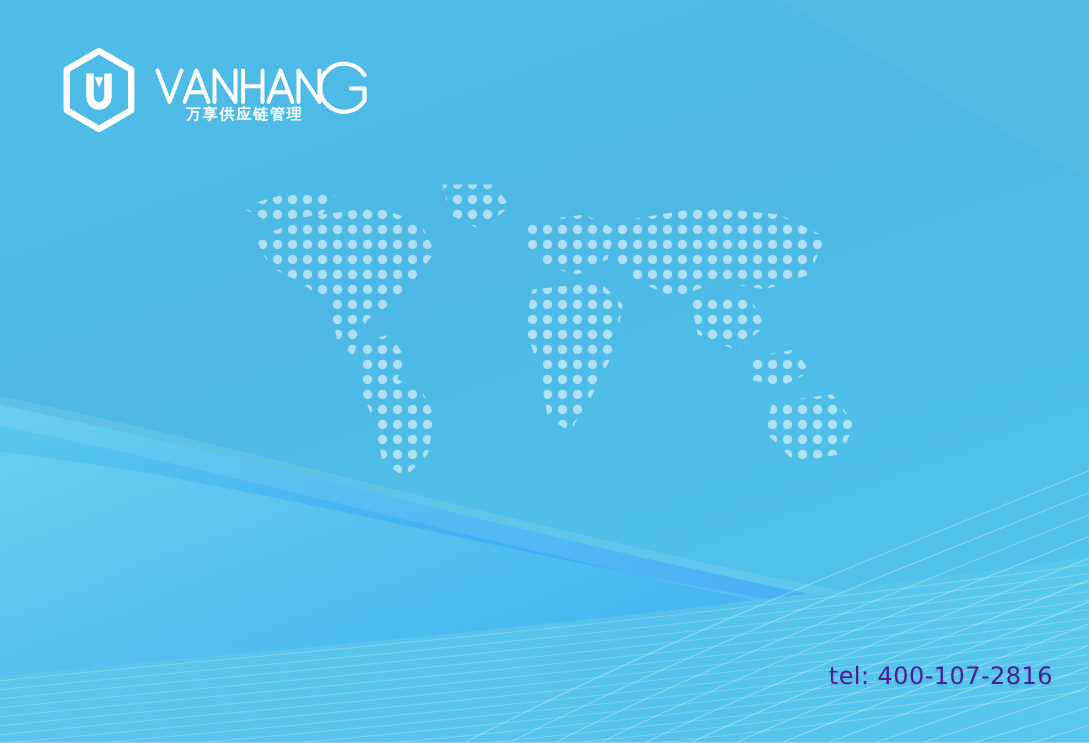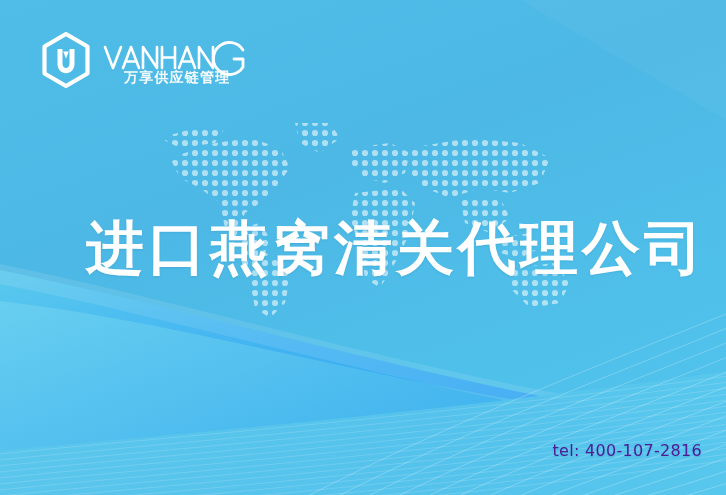--- a/index.html
+++ b/index.html
@@ -70,21 +70,21 @@
     left: 0;
     top: 4px;
     width: 150px;
     height: 42px;
   }
   .logo-sub {
     position: absolute;
     left: 22px;
     top: 35px;
     color: #ffffff;
-    font-size: 14px;
+    font-size: 10px;
     letter-spacing: 1.2px;
     font-family: "DejaVu Sans", sans-serif;
     font-weight: bold;
     opacity: 0.95;
     white-space: nowrap;
   }
 
   
   .headline {
     position: absolute;
@@ -250,17 +250,16 @@
 
           <path d="M97,30 L97,9 L111,30 L111,9"></path>
 
           <path d="M141,12 A16,16 0 1 0 141,29 L141,21 L132,21" stroke-width="2.8"></path>
         </g>
       </svg>
       <div class="logo-sub">万享供应链管理</div>
     </div>
   </div>
 
-  <div class="headline">进口燕窝清关代理公司</div>
 
   <div class="phone">tel: 400-107-2816</div>
 
 </div>
 
 </body></html>

